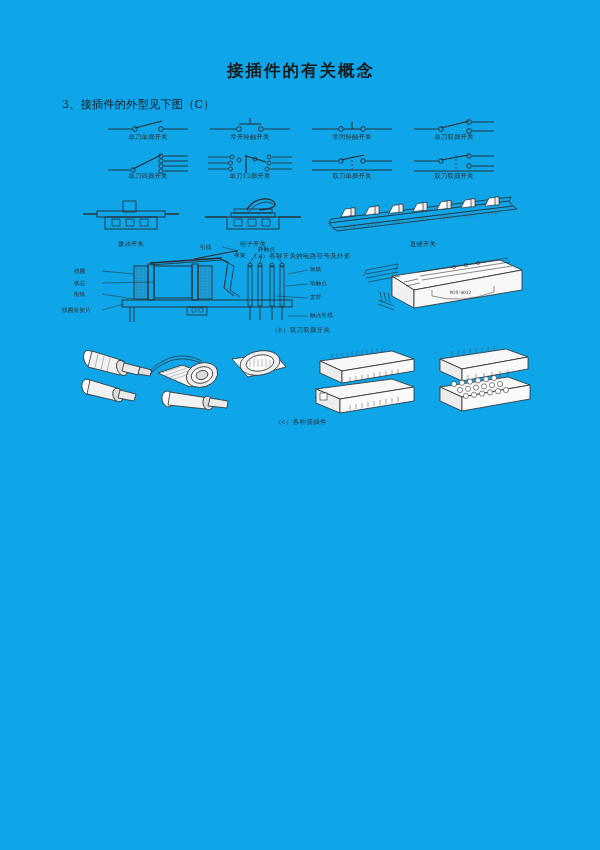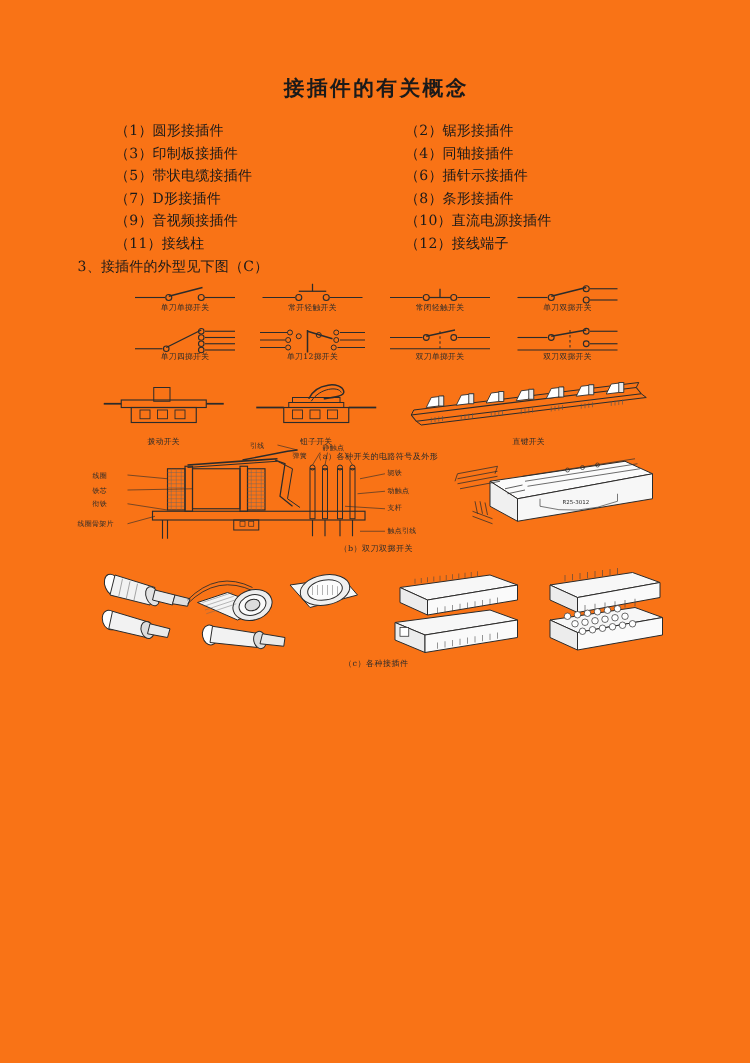--- a/index.html
+++ b/index.html
@@ -14,21 +14,21 @@
     font-family: "DejaVu Serif", "Liberation Serif", serif;
     color: #1a1a1a;
     overflow: hidden;
   }
 
   .page {
     position: absolute;
     left: 0; top: 0;
     width: 600px;
     height: 850px;
-    background: #f97316;
+    background: #0ea5e9;
   }
 
   .content {
     position: absolute;
     left: 62px;
     top: 60px;
     width: 478px;
   }
 
   
@@ -162,34 +162,20 @@
 </head>
 <body>
 
 <div class="page">
   <div class="content">
 
     <h1 class="doc-title">接插件的有关概念</h1>
 
 
 
-    <div class="types-grid">
-      <div class="type-item">（1）圆形接插件</div>
-      <div class="type-item">（2）锯形接插件</div>
-      <div class="type-item">（3）印制板接插件</div>
-      <div class="type-item">（4）同轴接插件</div>
-      <div class="type-item">（5）带状电缆接插件</div>
-      <div class="type-item">（6）插针示接插件</div>
-      <div class="type-item">（7）D形接插件</div>
-      <div class="type-item">（8）条形接插件</div>
-      <div class="type-item">（9）音视频接插件</div>
-      <div class="type-item">（10）直流电源接插件</div>
-      <div class="type-item">（11）接线柱</div>
-      <div class="type-item">（12）接线端子</div>
-    </div>
 
     <p class="para para-fig">3、接插件的外型见下图（C）</p>
 
     <div class="figures">
 
       <div class="fig-a">
 
         <div class="sym-row">
 
           <div class="sym-cell">

